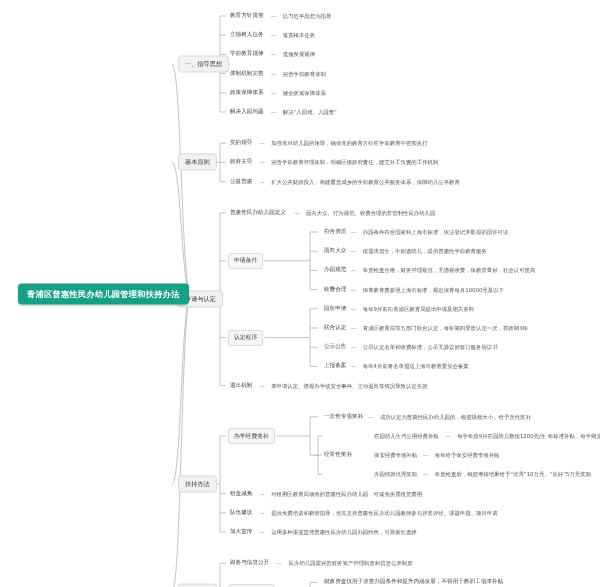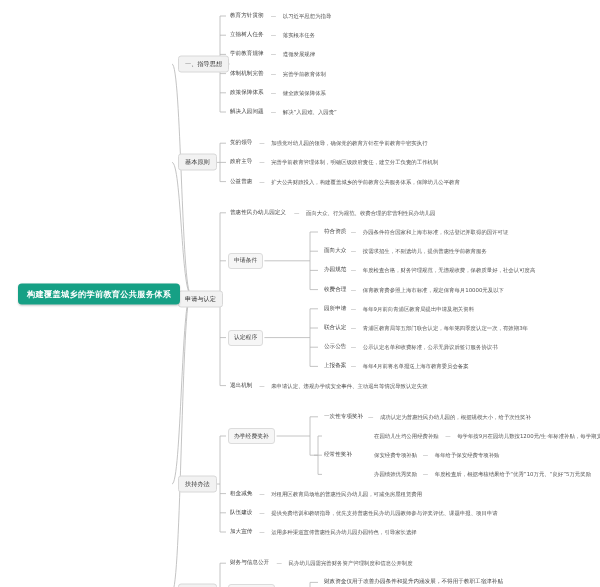--- a/index.html
+++ b/index.html
@@ -210,15 +210,15 @@
       <div class="node lvl3" style="left: 230px; top: 532px;">加大宣传</div>
       <div class="dash" style="left: 259.2px; top: 532px;">—</div>
       <div class="node leaf" style="left: 271.2px; top: 532px;">运用多种渠道宣传普惠性民办幼儿园办园特色，引导家长选择</div>
       <div class="node lvl1" style="left: 178px; top: 484px;">扶持办法</div>
       <div class="node lvl3" style="left: 230px; top: 563.2px;">财务与信息公开</div>
       <div class="dash" style="left: 276.6px; top: 563.2px;">—</div>
       <div class="node leaf" style="left: 288.6px; top: 563.2px;">民办幼儿园需完善财务资产管理制度和信息公开制度</div>
       <div class="node lvl3" style="left: 324px; top: 582.4px;">财政资金仅用于改善办园条件和提升内涵发展，不得用于教职工宿津补贴</div>
       <div class="node lvl2" style="left: 228px; top: 592px;">资金使用规定</div>
       <div class="node lvl1" style="left: 178px; top: 592px;">监督管理</div>
-      <div class="node root" style="left: 18px; top: 294px;">构建覆盖城乡的学前教育公共服务体系</div>
+      <div class="node root" style="left: 18px; top: 294px;">青浦区普惠性民办幼儿园管理和扶持办法</div>
     </div>
 </div>
 
 </body></html>

